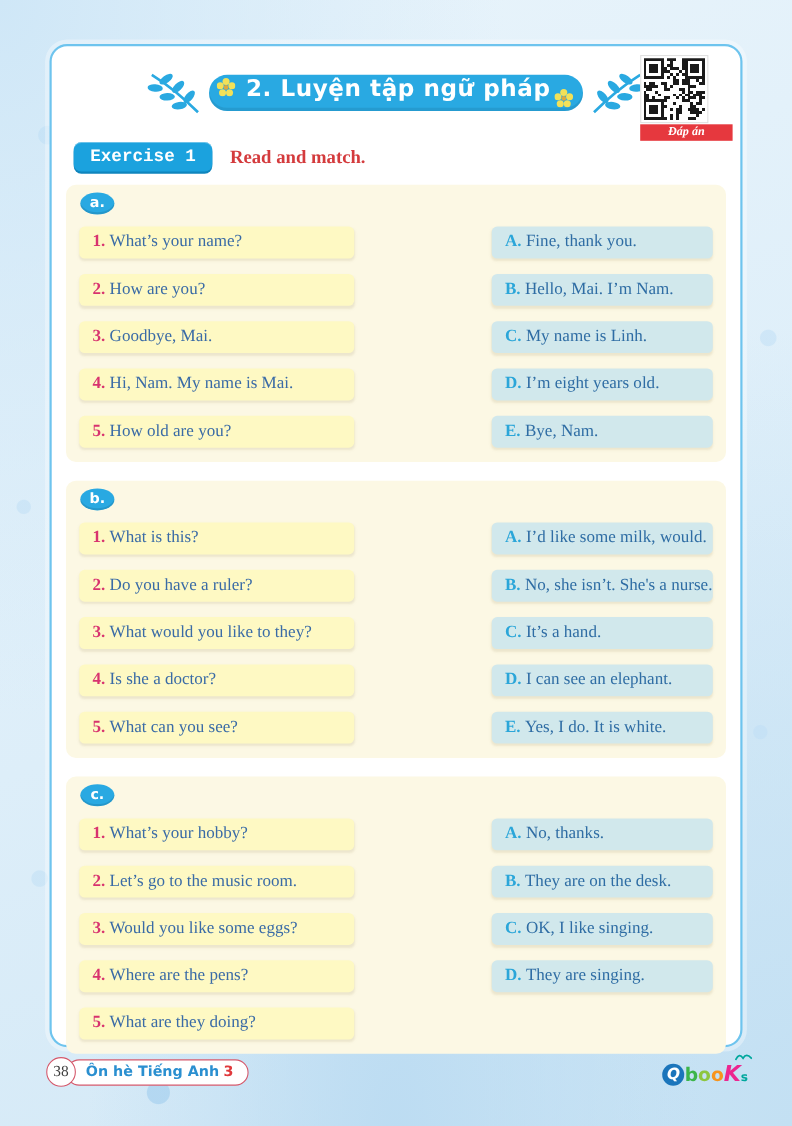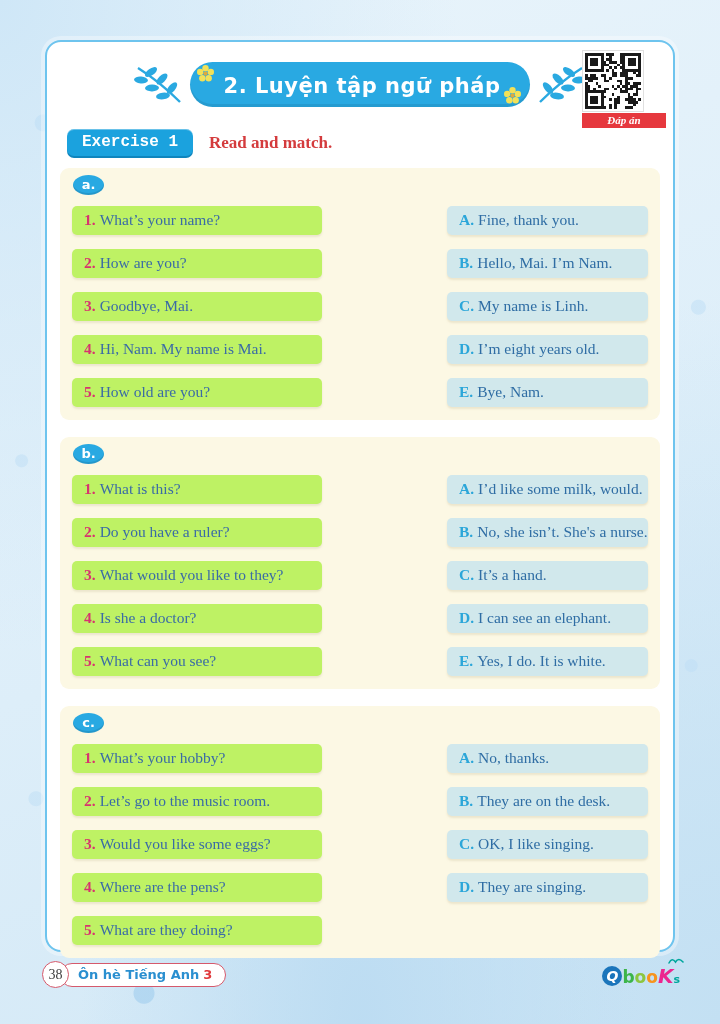--- a/index.html
+++ b/index.html
@@ -26,21 +26,21 @@
     box-shadow:0 0 0 4px rgba(255,255,255,.35);
   }
 
   
   .banner-row { position:relative; margin-top:13px; height:58px;
     display:flex; align-items:center; justify-content:center; gap:6px; }
   .sprig { width:50px; height:46px; flex:0 0 auto; }
   .sprig.mirror { transform:scaleX(-1); }
   .banner {
     position:relative; background:#29a9e2; color:#fff;
-    border-radius:24px; padding:12px 30px 9px 34px;
+    border-radius:24px; padding:0 30px 9px 34px;
     font-family:"DejaVu Sans", sans-serif; font-weight:bold; font-size:21px;
     letter-spacing:.5px; box-shadow:inset 0 -3px 0 rgba(0,0,0,.08);
   }
   .flower { position:absolute; width:17px; height:17px; }
   .flower.fl-left { left:7px; top:3px; }
   .flower.fl-right { right:9px; bottom:3px; }
 
   
   .qr-wrap { position:absolute; top:8px; right:7px; width:84px; z-index:5; text-align:center; }
   .qr-box { width:62px; height:62px; background:#fff; border:1px solid #e0e0e0; padding:2px; }
@@ -60,21 +60,21 @@
   .sections { display:flex; flex-direction:column; gap:17px; margin:0 13px; }
   .section { background:#fcf8e4; border-radius:9px; padding:7px 10px 13px; }
   .section-label { display:inline-block; background:#29a9e2; color:#fff;
     font-family:"DejaVu Sans", sans-serif; font-weight:bold; font-size:13px;
     min-width:31px; text-align:center; padding:2px 0 3px; border-radius:50%;
     box-shadow:inset 0 -2px 0 rgba(0,0,0,.1); margin-left:3px; }
   .rows { display:flex; flex-direction:column; gap:14px; margin-top:11px; padding:0 2px; }
   .row { display:flex; justify-content:space-between; }
   .qcell, .acell { border-radius:5px; padding:5px 8px 6px 12px; font-size:15.5px; line-height:18px;
     box-shadow:0 2px 2px rgba(190,178,140,.25); white-space:nowrap; overflow:hidden; }
-  .qcell { width:250px; background:#bef264; color:#3a6ba6; }
+  .qcell { width:250px; background:#fef9c3; color:#3a6ba6; }
   .acell { width:201px; background:#d1e8ec; color:#2f6da4; }
   .qnum  { color:#d8336f; font-weight:bold; margin-right:4px; }
   .alet  { color:#2ba6d9; font-weight:bold; margin-right:4px; }
 
   
   .footer { position:absolute; left:42px; right:40px; top:958px;
     display:flex; justify-content:space-between; align-items:flex-end; }
   .page-group { display:flex; align-items:center; }
   .page-num { width:27px; height:27px; border:1.5px solid #d5596c; border-radius:50%;
     background:#fff; color:#3c3c3c; font-size:14px;

